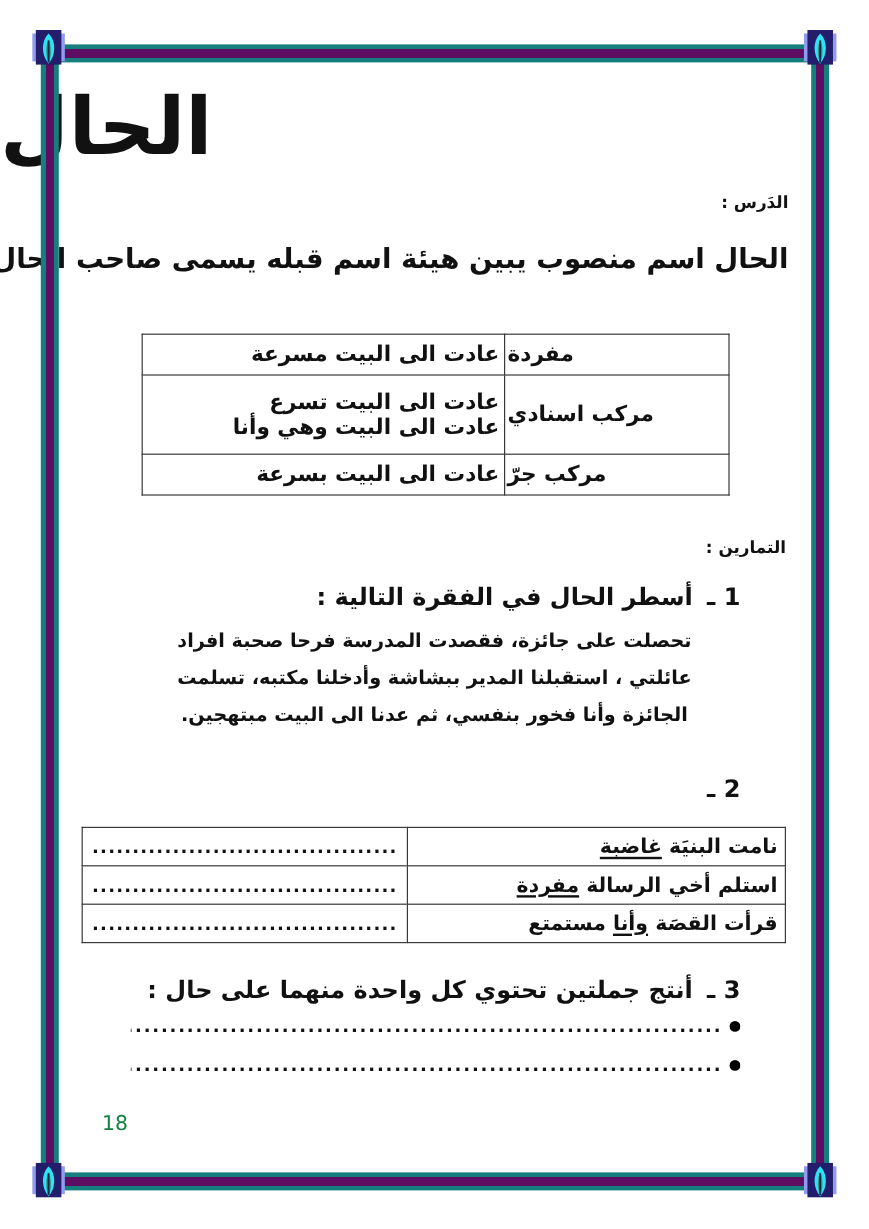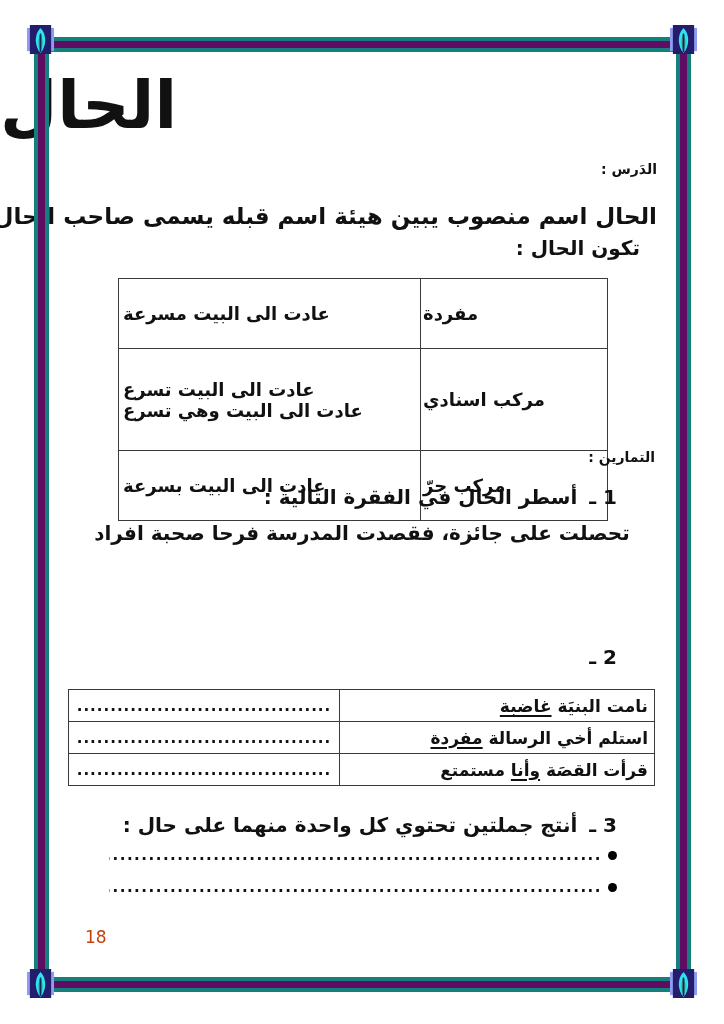--- a/index.html
+++ b/index.html
@@ -52,30 +52,30 @@
     display: flex; flex-direction: row; gap: 12px; direction: rtl;
     font-weight: 700; font-size: 20px; white-space: nowrap;
   }
   .exline-1 { top: 485px; }
   .exline-2 { top: 645px; }
   .exline-3 { top: 813px; }
 
   .para {
     position: absolute; top: 518px; left: 82px; width: 560px;
     direction: rtl; text-align: center;
-    font-weight: 700; font-size: 20px; line-height: 31px;
+    font-weight: 700; font-size: 16px; line-height: 31px;
   }
 
   
   table { border-collapse: collapse; position: absolute; direction: rtl; }
   td { border: 1px solid #3a3a3a; font-weight: 700; }
   .t1 { top: 278px; left: 118px; width: 490px; }
   .t1 td { font-size: 18px; }
   .t1 .type { width: 176px; text-align: left; padding: 2px 8px 2px 2px; }
-  .t1 .ex   { text-align: left; padding: 20px 4px; }
+  .t1 .ex   { text-align: right; padding: 2px 4px; }
   .t1 .r1 td, .t1 .r3 td { height: 29px; }
   .t1 .r2 td { height: 61px; }
 
   .t2 { top: 689px; left: 68px; width: 587px; }
   .t2 td { height: 29px; font-size: 17px; }
   .t2 .sent { width: 306px; text-align: right; padding: 1px 6px 1px 2px; white-space: nowrap; }
   .t2 .dots { text-align: center; font-size: 15px; letter-spacing: 1px; padding: 0 6px; overflow: hidden; white-space: nowrap; }
   .u { text-decoration: underline; text-decoration-thickness: 1.5px; text-underline-offset: 3px; }
 
   
@@ -87,21 +87,21 @@
   }
   .bullet-line-1 { top: 846px; }
   .bullet-line-2 { top: 878px; }
   .bullet-dot {
     width: 9px; height: 9px; border-radius: 50%;
     background: #000; flex: 0 0 auto;
   }
 
   .pagenum {
     position: absolute; top: 927px; left: 85px;
-    font-size: 17px; color: #c2410c;
+    font-size: 17px; color: #15803d;
   }
 </style>
 </head>
 <body>
 
 <div class="page">
 
   <div class="band band-h band-top"></div>
   <div class="band band-h band-bottom"></div>
   <div class="band band-v band-left"></div>
@@ -132,54 +132,55 @@
     <rect x="0" y="3" width="28" height="24" fill="#8f9cf0"></rect>
     <rect x="3" y="0" width="22" height="30" fill="#231d6b"></rect>
     <path d="M14 29 C 8 22, 7 10, 14 3 C 21 10, 20 22, 14 29 Z" fill="#2ee4f4"></path>
     <path d="M14 28 C 11 22, 11.5 13, 14 8 C 16.5 13, 17 22, 14 28 Z" fill="#3f9488"></path>
     <path d="M14 28 L14 9" stroke="#0c2a4a" stroke-width="1.6" fill="none"></path>
   </svg>
 
   <h1 class="title">الحال</h1>
   <div class="h lesson-h">الدَرس :</div>
   <div class="definition">الحال اسم منصوب يبين هيئة اسم قبله يسمى صاحب الحال.</div>
-  <div class="h sub-h">تكون الحال :</div>
 
   <table class="t1">
     <tbody>
         <tr class="r1">
       <td class="type">مفردة</td>
       <td class="ex">
         <div>عادت الى البيت مسرعة</div>
       </td>
     </tr>
     <tr class="r2">
       <td class="type">مركب اسنادي</td>
       <td class="ex">
         <div>عادت الى البيت تسرع</div>
-        <div>عادت الى البيت وهي تسرع</div>
+        <div>عادت الى البيت وهي وأنا</div>
       </td>
     </tr>
     <tr class="r3">
       <td class="type">مركب جرّ</td>
       <td class="ex">
         <div>عادت الى البيت بسرعة</div>
       </td>
     </tr>
   </tbody>
     </table>
 
   <div class="h ex-h">التمارين :</div>
 
   <div class="exline exline-1">
     <span>1 ـ</span>
     <span>أسطر الحال في الفقرة التالية :</span>
   </div>
   <div class="para">
     <div>تحصلت على جائزة، فقصدت المدرسة فرحا صحبة افراد</div>
+    <div>عائلتي ، استقبلنا المدير ببشاشة وأدخلنا مكتبه، تسلمت</div>
+    <div>الجائزة وأنا فخور بنفسي، ثم عدنا الى البيت مبتهجين.</div>
   </div>
 
   <div class="exline exline-2">
     <span>2 ـ</span>
   </div>
 
   <table class="t2">
     <tbody>
         <tr>
       <td class="sent">

